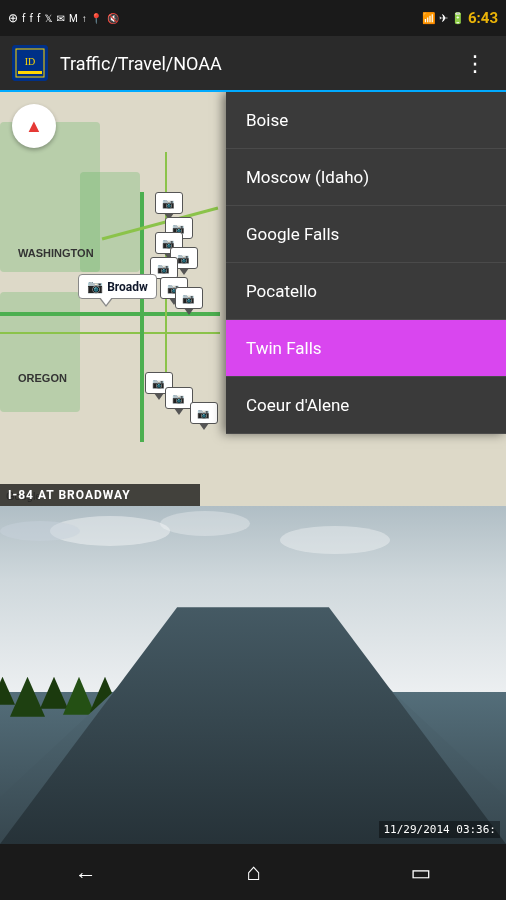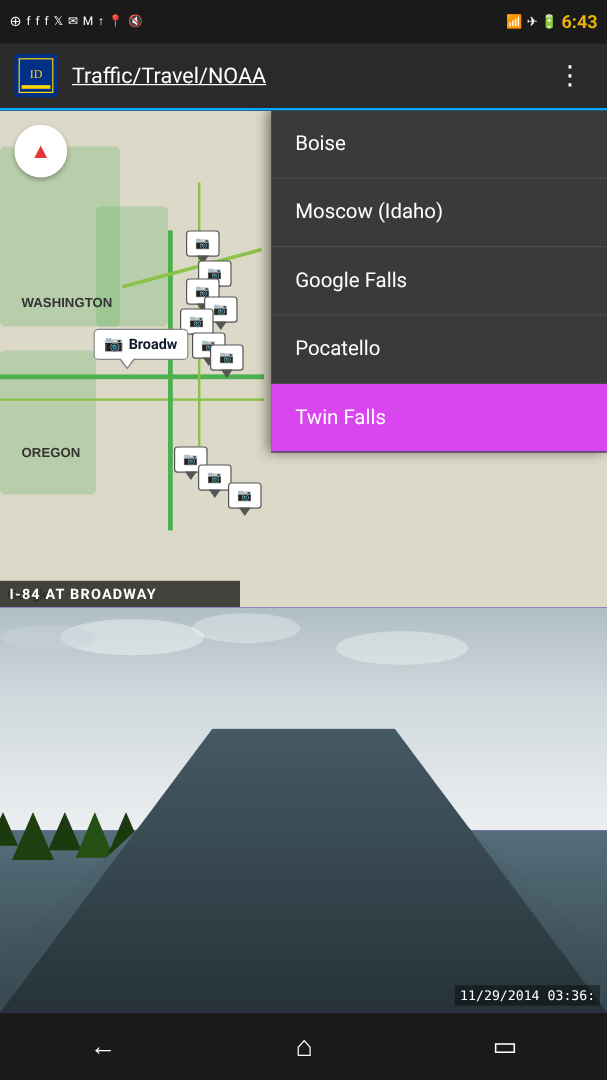--- a/index.html
+++ b/index.html
@@ -78,21 +78,20 @@
     .flag-svg {
       width: 100%;
       height: 100%;
     }
 
     #app-title {
       color: #fff;
       font-size: 18px;
       font-weight: 400;
       flex: 1;
-      text-decoration: underline;
     }
 
     .more-icon {
       color: #fff;
       font-size: 22px;
       cursor: pointer;
       padding: 4px 8px;
     }
 
     
@@ -521,20 +520,23 @@
     </div>
     <div class="menu-item">
       <span>Google Falls</span>
     </div>
     <div class="menu-item">
       <span>Pocatello</span>
     </div>
     <div class="menu-item active">
       <span>Twin Falls</span>
     </div>
+    <div class="menu-item">
+      <span>Coeur d'Alene</span>
+    </div>
   </div>
 
 </div>
 
 <div id="nav-bar">
   <div class="nav-btn">
     <span>←</span>
   </div>
   <div class="nav-btn">
     <span style="font-size:24px;">⌂</span>

